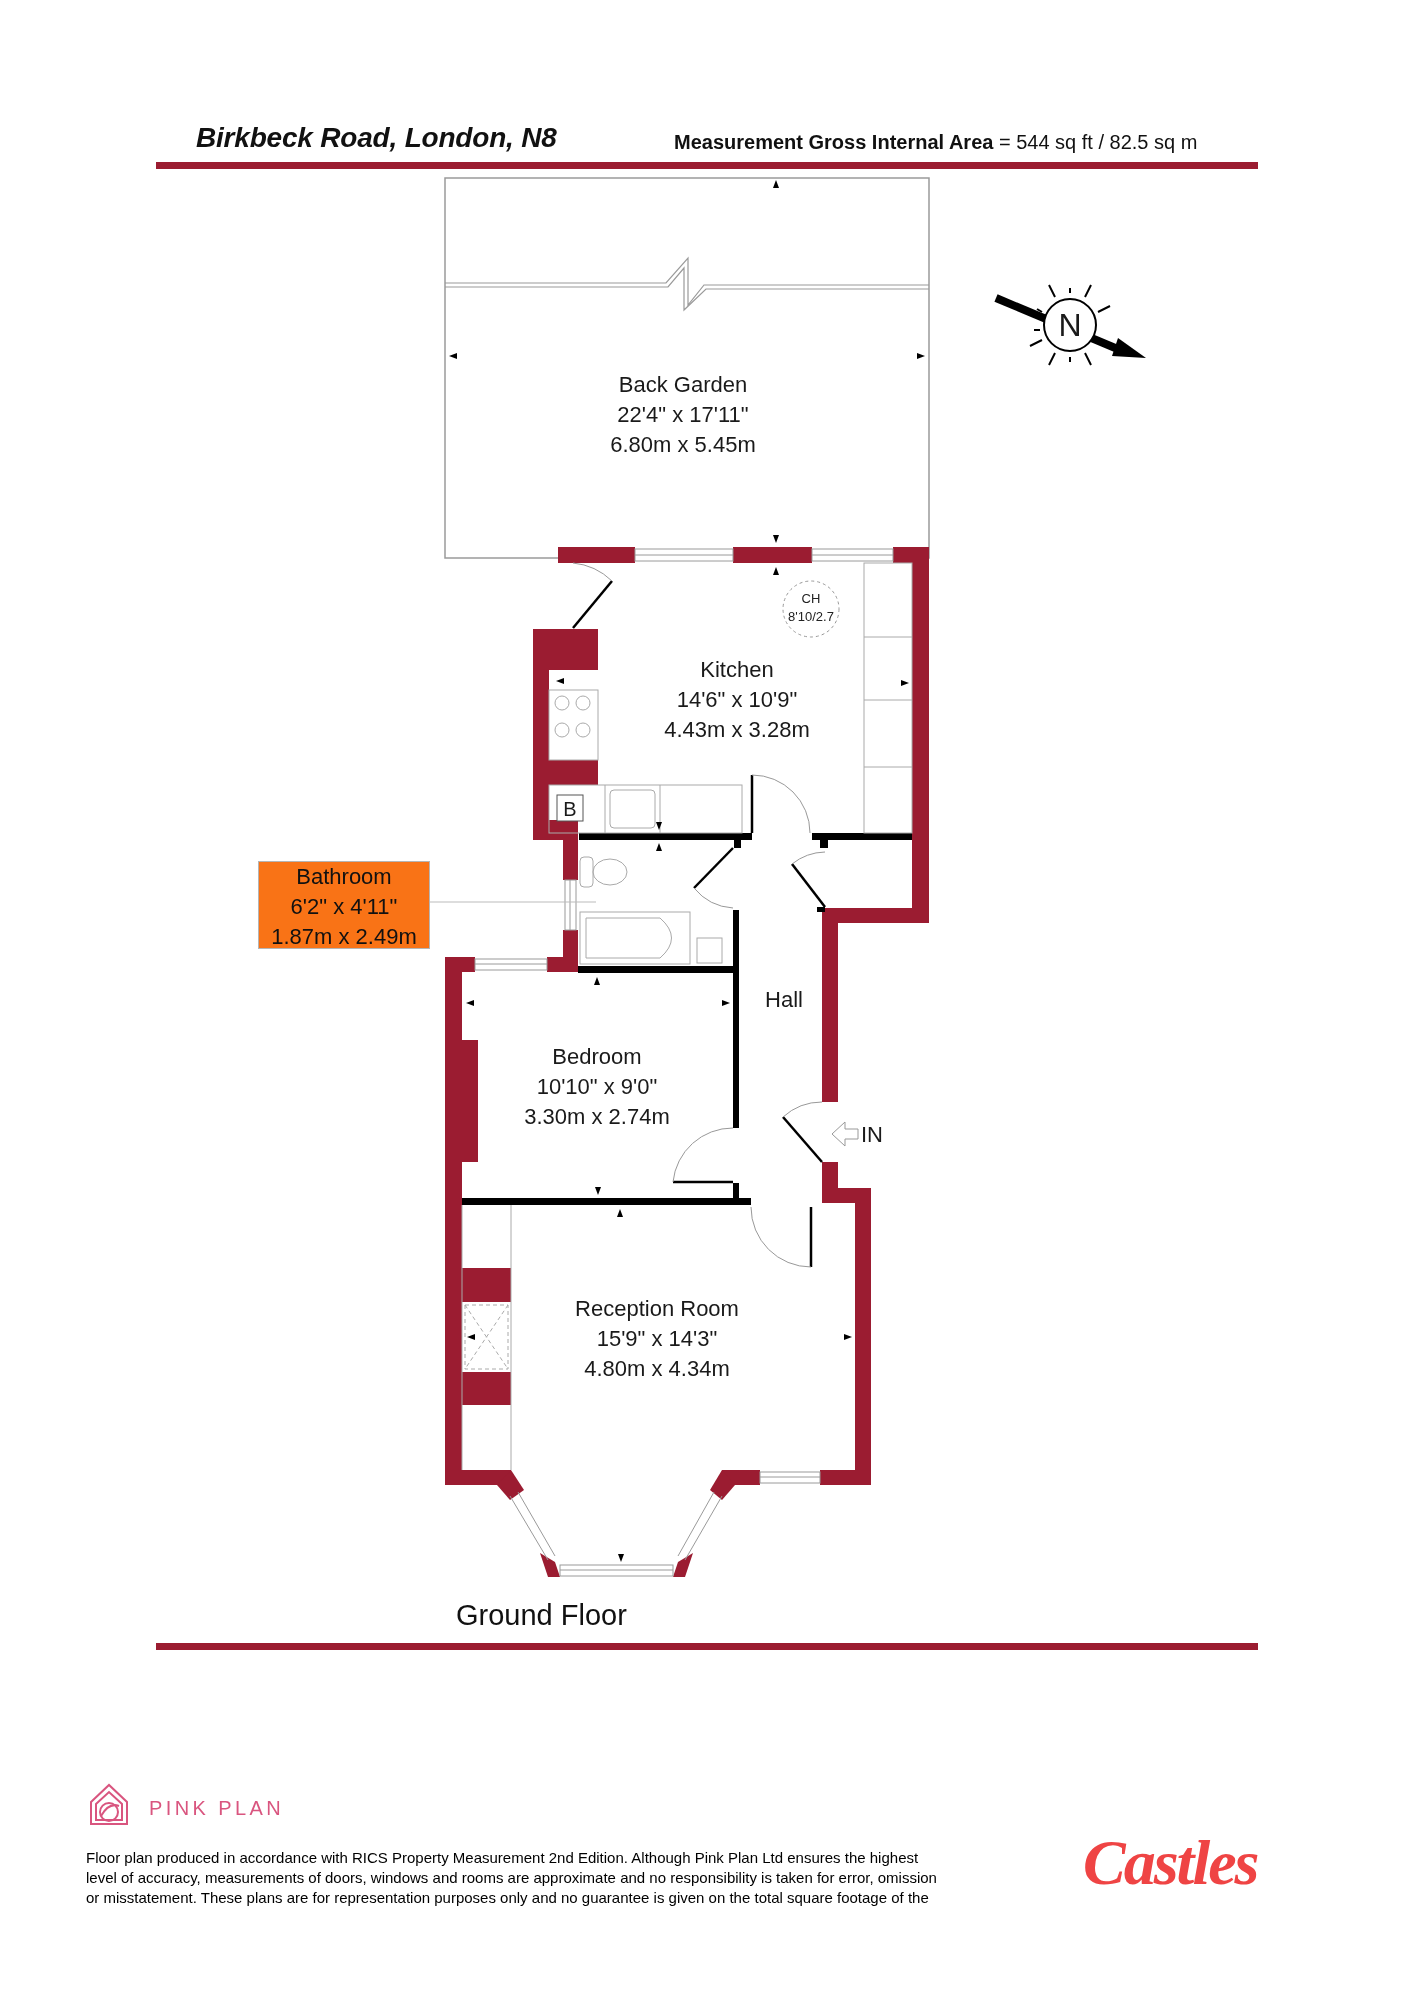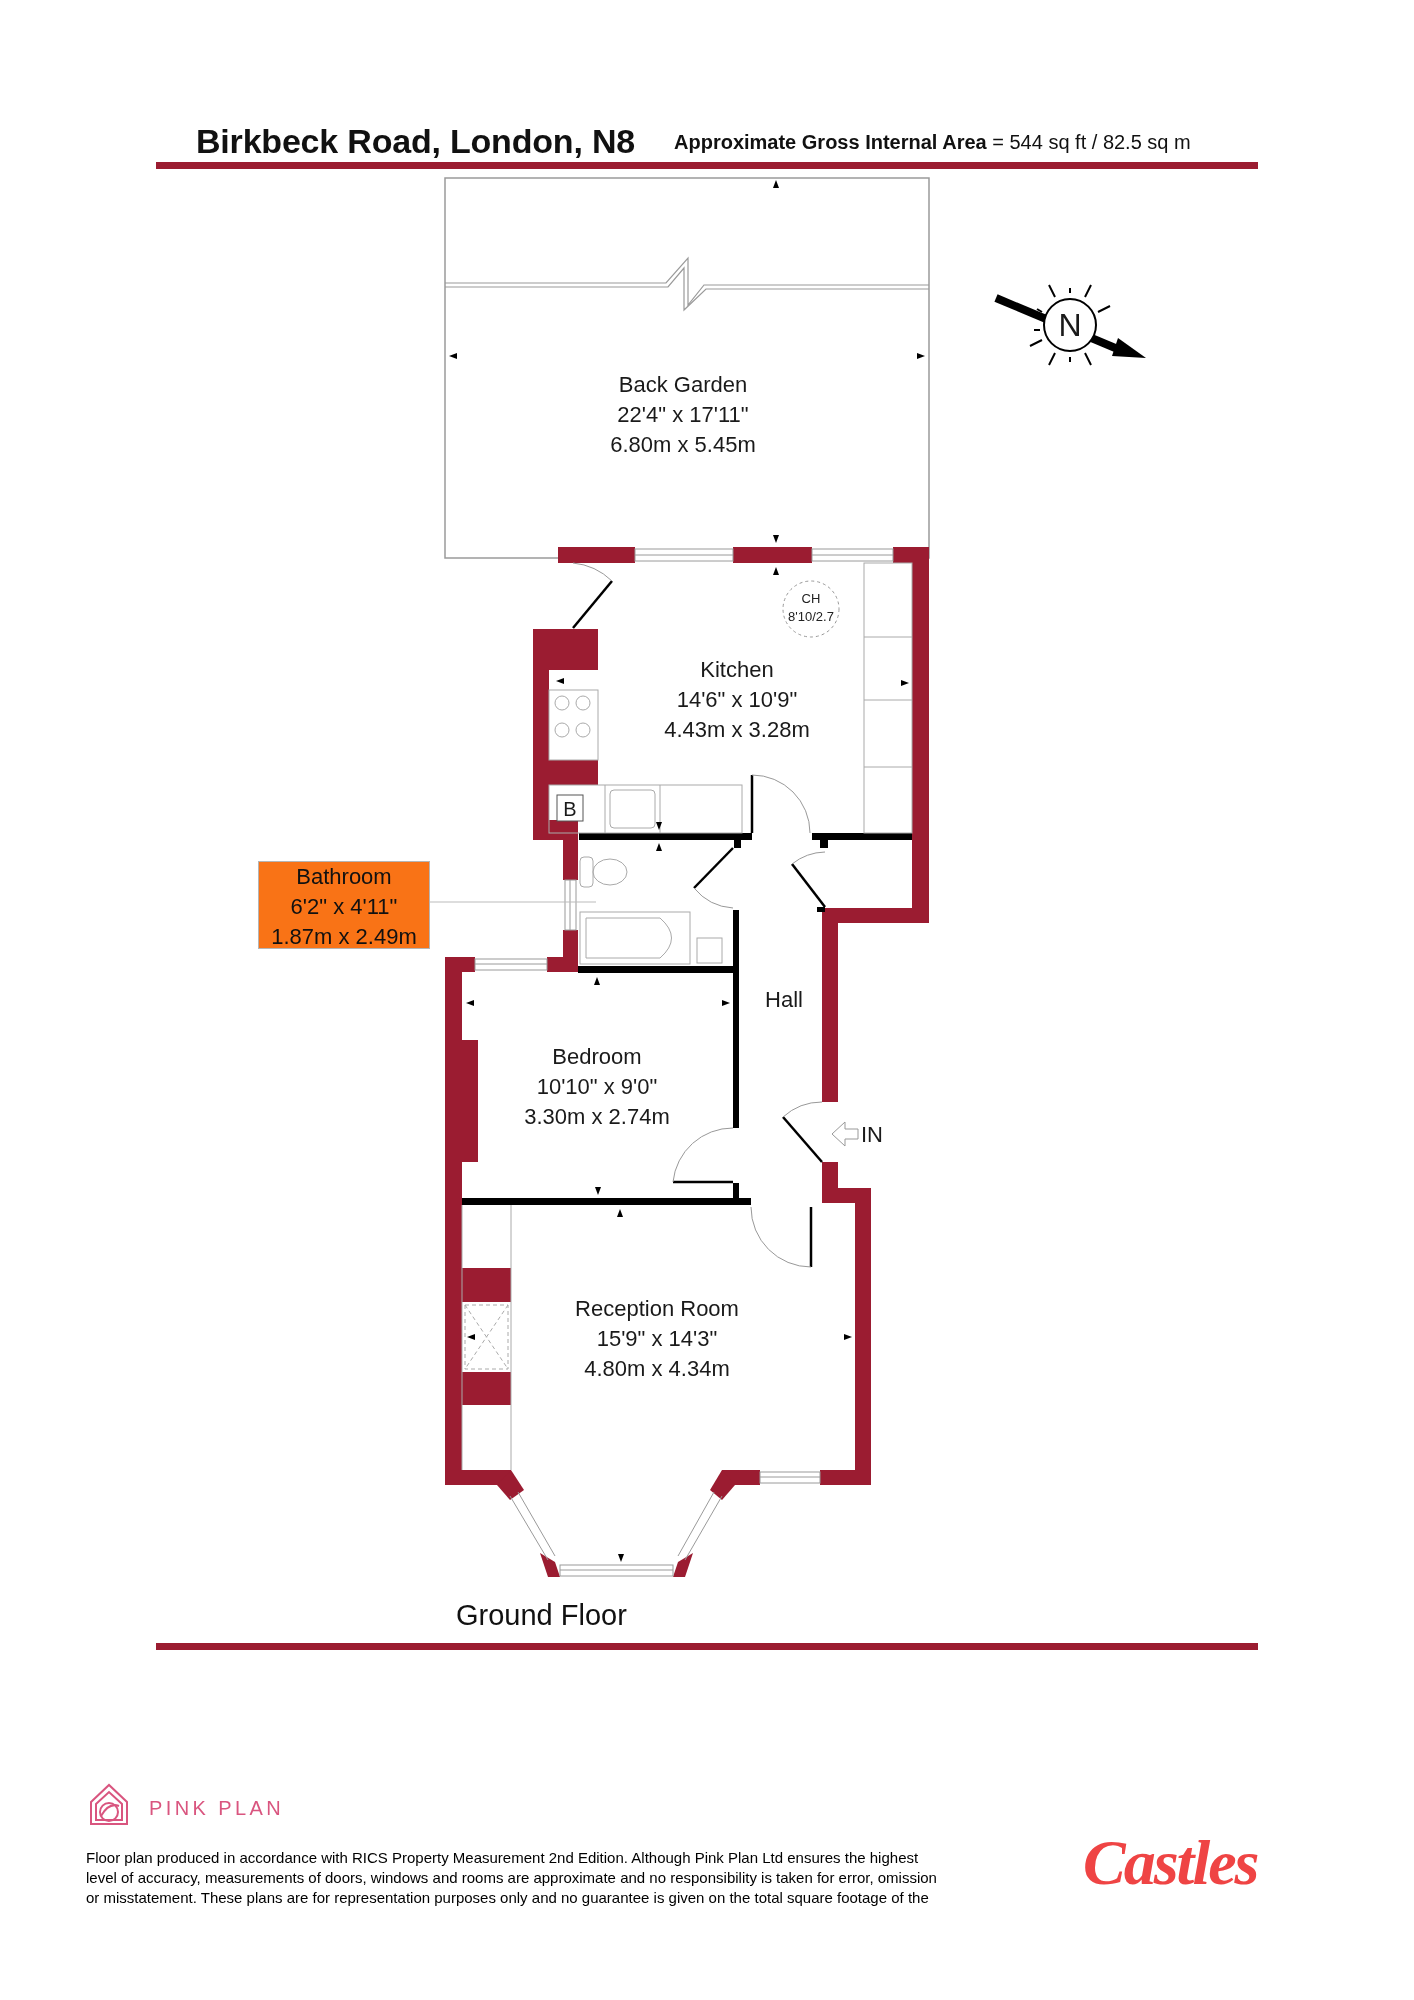--- a/index.html
+++ b/index.html
@@ -1,19 +1,19 @@
 <!DOCTYPE html>
 <html><head>
 <meta charset="utf-8">
 <style>
   html, body { margin: 0; padding: 0; background: #ffffff; }
   body { width: 1414px; height: 2000px; position: relative; overflow: hidden;
          font-family: "Liberation Sans", sans-serif; color: #111; }
   .abs { position: absolute; }
-  .title { left: 196px; top: 122px; font-size: 34px; font-weight: bold; letter-spacing: -0.2px; white-space: nowrap; }
+  .title { left: 196px; top: 122px; font-size: 28px; font-weight: bold; letter-spacing: -0.2px; white-space: nowrap; font-style: italic; }
   .area { left: 674px; top: 131px; font-size: 20px; white-space: nowrap; }
   .area b { font-weight: bold; }
   .bar { background: #9b1c31; height: 7px; left: 156px; width: 1102px; }
   .bar-top { top: 162px; }
   .bar-bottom { top: 1643px; }
   svg.plan { position: absolute; left: 0; top: 0; }
   .room-text { font-family: "Liberation Sans", sans-serif; font-size: 22px; fill: #1a1a1a; text-anchor: middle; }
   .small-text { font-family: "Liberation Sans", sans-serif; font-size: 13px; fill: #222; text-anchor: middle; }
   .floor-label { left: 456px; top: 1599px; font-size: 29px; white-space: nowrap; }
   .pink-logo { left: 88px; top: 1782px; width: 42px; height: 44px; }
@@ -22,21 +22,21 @@
   .disclaimer div { white-space: nowrap; }
   .castles { left: 1083px; top: 1826px; font-family: "Liberation Serif", serif; font-size: 64px; font-weight: bold;
              color: #ef4444; font-style: italic; letter-spacing: -2px; white-space: nowrap; }
   .bathroom-label { left: 258px; top: 861px; width: 170px; height: 86px; border: 1px solid #b5b5b5; background: #f97316; }
   .bathroom-label div { text-align: center; font-size: 22px; line-height: 30px; white-space: nowrap; }
 </style>
 </head>
 <body>
 
 <div class="abs title">Birkbeck Road, London, N8</div>
-<div class="abs area"><b>Approximate Gross Internal Area</b> <span>= 544 sq ft / 82.5 sq m</span></div>
+<div class="abs area"><b>Measurement Gross Internal Area</b> <span>= 544 sq ft / 82.5 sq m</span></div>
 <div class="abs bar bar-top"></div>
 
 <svg class="plan" width="1414" height="2000" viewBox="0 0 1414 2000">
   <defs>
     <marker id="arr" viewBox="0 0 10 10" refX="10" refY="5" markerWidth="6" markerHeight="6" orient="auto">
       <path d="M0,0 L10,5 L0,10 z" fill="#000"></path>
     </marker>
   </defs>
 
   <g>

